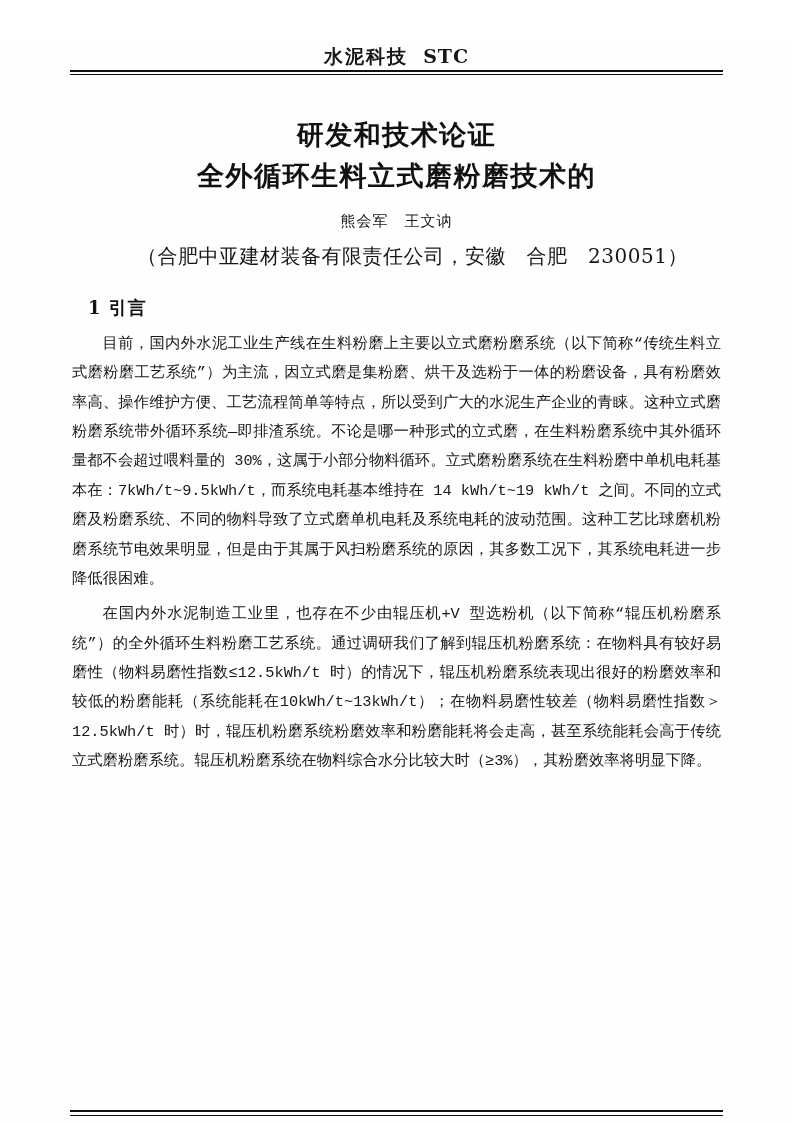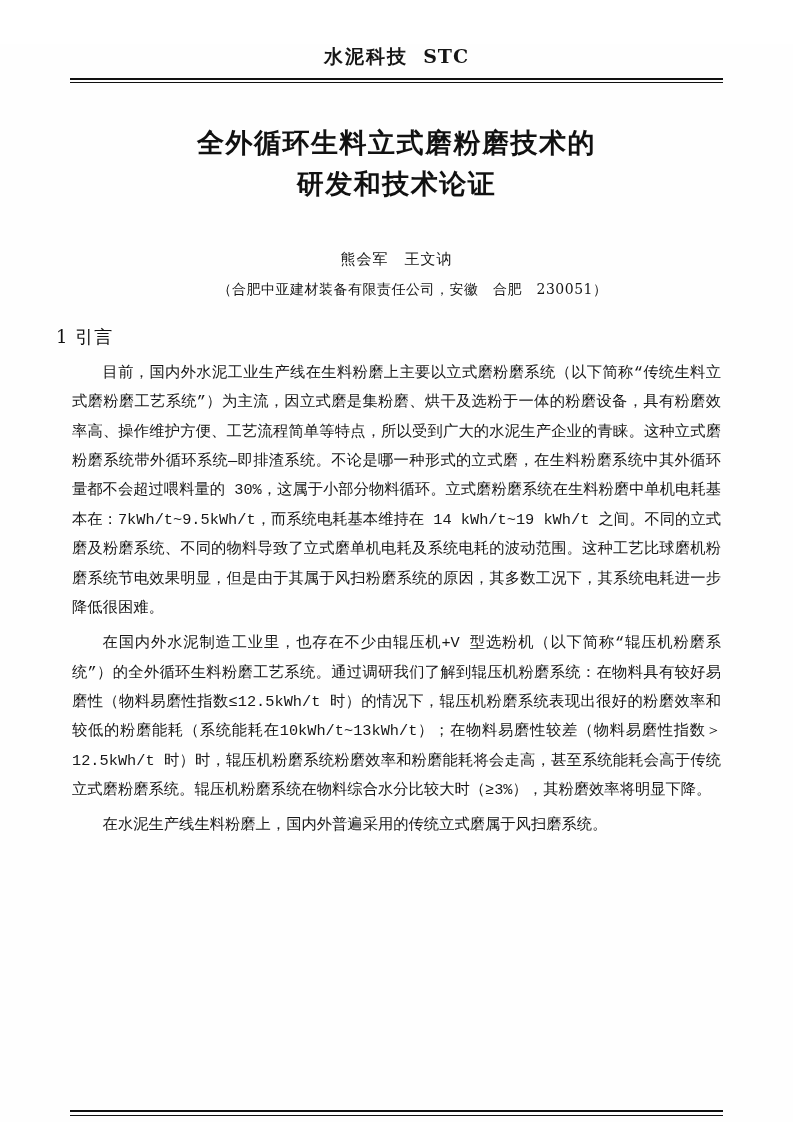--- a/index.html
+++ b/index.html
@@ -25,21 +25,20 @@
   }
 
   
   .runhead {
     margin: 44px 72px 0 72px;
     text-align: center;
     font-size: 19px;
     letter-spacing: 2px;
     font-weight: 700;
     color: #161616;
-    padding-bottom: 8px;
   }
   .runhead .stc {
     font-family: "DejaVu Serif", "Liberation Serif", serif;
     letter-spacing: 1px;
   }
   .rule-top {
     margin: 0 70px;
     border-bottom: 2.5px solid #111;
   }
   .rule-top-inner {
@@ -55,40 +54,40 @@
   .title-line {
     font-size: 27px;
     font-weight: 700;
     letter-spacing: 1.5px;
     line-height: 1.5;
     color: #111;
   }
 
   
   .authors {
-    margin-top: 46px;
+    margin-top: 16px;
     text-align: center;
     font-size: 15px;
     letter-spacing: 1px;
     color: #161616;
   }
   .affiliation {
     margin-top: 12px;
     text-align: center;
-    font-size: 14px;
+    font-size: 20px;
     letter-spacing: 0.5px;
     color: #161616;
     margin-left: 32px;
   }
 
   
   .section-head {
-    margin: 26px 72px 0 56px;
+    margin: 26px 72px 0 88px;
     font-size: 18px;
-    font-weight: 400;
+    font-weight: 700;
     color: #111;
     letter-spacing: 1px;
   }
 
   
   .body {
     margin: 10px 72px 0 72px;
     font-size: 15.3px;
     line-height: 1.92;
     text-align: justify;
@@ -136,33 +135,32 @@
 
 <div class="page">
 
   <div class="runhead">
     <span>水泥科技</span><span class="stc">&nbsp;&nbsp;</span><span class="stc">STC</span>
   </div>
   <div class="rule-top"></div>
   <div class="rule-top-inner"></div>
 
   <div class="title-block">
+    <div class="title-line">研发和技术论证</div>
     <div class="title-line">全外循环生料立式磨粉磨技术的</div>
-    <div class="title-line">研发和技术论证</div>
   </div>
 
   <div class="authors">熊会军　王文讷</div>
   <div class="affiliation">（合肥中亚建材装备有限责任公司，安徽　合肥　230051）</div>
 
   <div class="section-head">1  引言</div>
 
   <div class="body">
     <p>目前，国内外水泥工业生产线在生料粉磨上主要以立式磨粉磨系统（以下简称“传统生料立式磨粉磨工艺系统”）为主流，因立式磨是集粉磨、烘干及选粉于一体的粉磨设备，具有粉磨效率高、操作维护方便、工艺流程简单等特点，所以受到广大的水泥生产企业的青睐。这种立式磨粉磨系统带外循环系统—即排渣系统。不论是哪一种形式的立式磨，在生料粉磨系统中其外循环量都不会超过喂料量的 30%，这属于小部分物料循环。立式磨粉磨系统在生料粉磨中单机电耗基本在：7kWh/t~9.5kWh/t，而系统电耗基本维持在 14 kWh/t~19 kWh/t 之间。不同的立式磨及粉磨系统、不同的物料导致了立式磨单机电耗及系统电耗的波动范围。这种工艺比球磨机粉磨系统节电效果明显，但是由于其属于风扫粉磨系统的原因，其多数工况下，其系统电耗进一步降低很困难。</p>
     <p>在国内外水泥制造工业里，也存在不少由辊压机+V 型选粉机（以下简称“辊压机粉磨系统”）的全外循环生料粉磨工艺系统。通过调研我们了解到辊压机粉磨系统：在物料具有较好易磨性（物料易磨性指数≤12.5kWh/t 时）的情况下，辊压机粉磨系统表现出很好的粉磨效率和较低的粉磨能耗（系统能耗在10kWh/t~13kWh/t）；在物料易磨性较差（物料易磨性指数＞12.5kWh/t 时）时，辊压机粉磨系统粉磨效率和粉磨能耗将会走高，甚至系统能耗会高于传统立式磨粉磨系统。辊压机粉磨系统在物料综合水分比较大时（≥3%），其粉磨效率将明显下降。</p>
-    <p>在水泥生产线生料粉磨上，国内外普遍采用的传统立式磨属于风扫磨系统。</p>
   </div>
 
   <div class="footer-rule"></div>
   <div class="footer-rule-inner"></div>
   <div class="footer">
     
     
   </div>
 
 </div>

